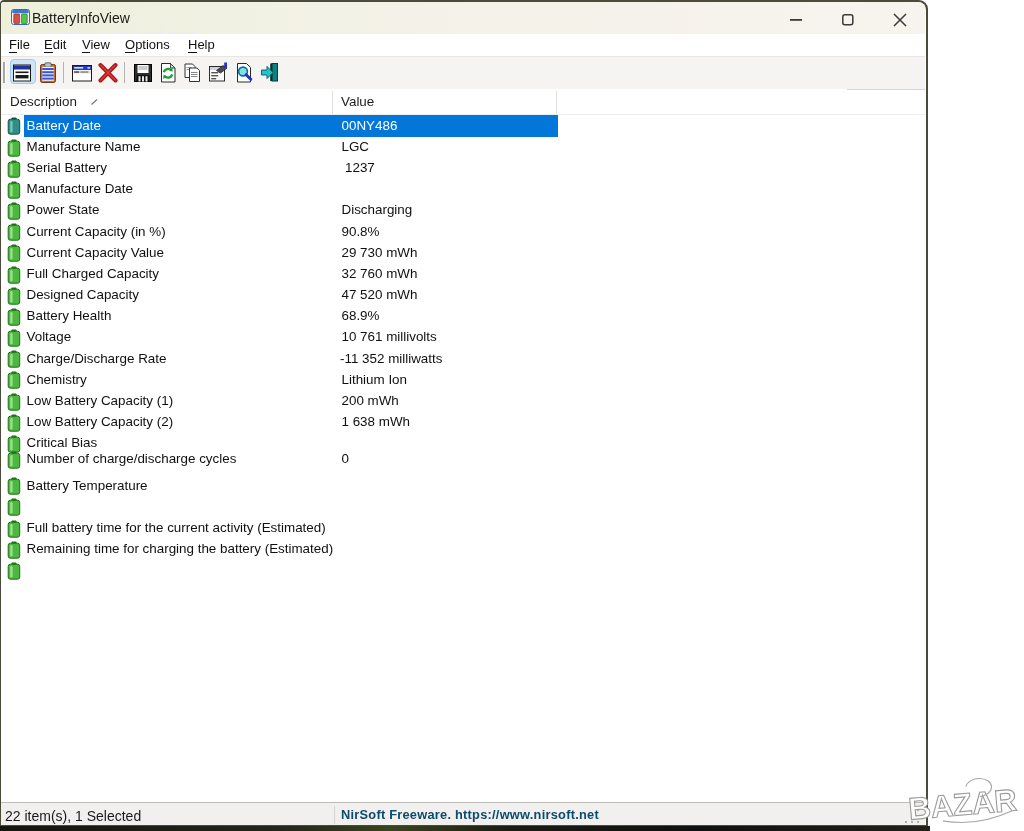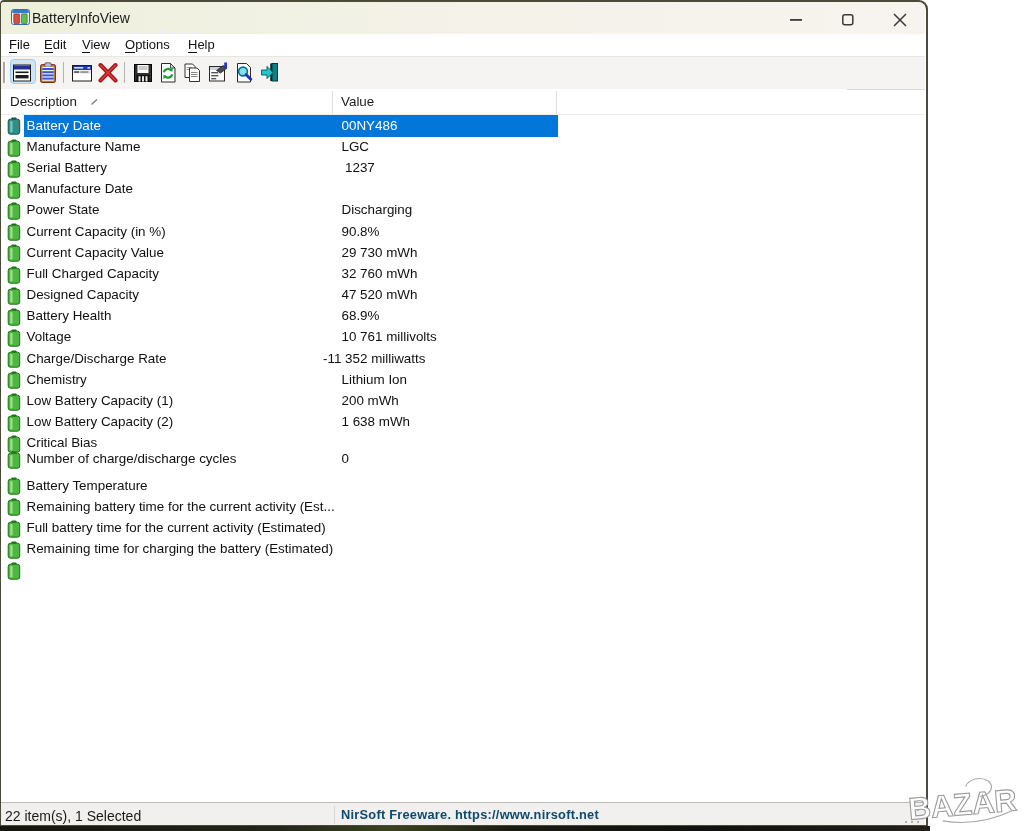--- a/index.html
+++ b/index.html
@@ -275,21 +275,21 @@
         <span class="lbl">Voltage</span>
         <span class="val">10 761 millivolts</span>
       </div>
 <div class="abs row" style="top:346.27px">
         <svg width="14" height="18" viewBox="0 0 14 18">
           <rect x="4.5" y="0.5" width="5" height="2.5" rx="0.8" fill="#1e7016"></rect>
           <rect x="1.2" y="2.2" width="11.5" height="15" rx="2.2" fill="#4db83f" stroke="#1e7016" stroke-width="1"></rect>
           <rect x="3.2" y="4" width="2.4" height="11.5" rx="1.2" fill="#a8e89a" opacity="0.85"></rect>
         </svg>
         <span class="lbl">Charge/Discharge Rate</span>
-        <span class="val" style="left:322px">-11 352 milliwatts</span>
+        <span class="val" style="left:339px">-11 352 milliwatts</span>
       </div>
 <div class="abs row" style="top:367.44px">
         <svg width="14" height="18" viewBox="0 0 14 18">
           <rect x="4.5" y="0.5" width="5" height="2.5" rx="0.8" fill="#1e7016"></rect>
           <rect x="1.2" y="2.2" width="11.5" height="15" rx="2.2" fill="#4db83f" stroke="#1e7016" stroke-width="1"></rect>
           <rect x="3.2" y="4" width="2.4" height="11.5" rx="1.2" fill="#a8e89a" opacity="0.85"></rect>
         </svg>
         <span class="lbl">Chemistry</span>
         <span class="val">Lithium Ion</span>
       </div>
@@ -335,21 +335,20 @@
           <rect x="3.2" y="4" width="2.4" height="11.5" rx="1.2" fill="#a8e89a" opacity="0.85"></rect>
         </svg>
         <span class="lbl">Battery Temperature</span>
       </div>
 <div class="abs row" style="top:494.46px">
         <svg width="14" height="18" viewBox="0 0 14 18">
           <rect x="4.5" y="0.5" width="5" height="2.5" rx="0.8" fill="#1e7016"></rect>
           <rect x="1.2" y="2.2" width="11.5" height="15" rx="2.2" fill="#4db83f" stroke="#1e7016" stroke-width="1"></rect>
           <rect x="3.2" y="4" width="2.4" height="11.5" rx="1.2" fill="#a8e89a" opacity="0.85"></rect>
         </svg>
-        <span class="lbl">Remaining battery time for the current activity (Est...</span>
       </div>
 <div class="abs row" style="top:515.63px">
         <svg width="14" height="18" viewBox="0 0 14 18">
           <rect x="4.5" y="0.5" width="5" height="2.5" rx="0.8" fill="#1e7016"></rect>
           <rect x="1.2" y="2.2" width="11.5" height="15" rx="2.2" fill="#4db83f" stroke="#1e7016" stroke-width="1"></rect>
           <rect x="3.2" y="4" width="2.4" height="11.5" rx="1.2" fill="#a8e89a" opacity="0.85"></rect>
         </svg>
         <span class="lbl">Full battery time for the current activity (Estimated)</span>
       </div>
 <div class="abs row" style="top:536.80px">

